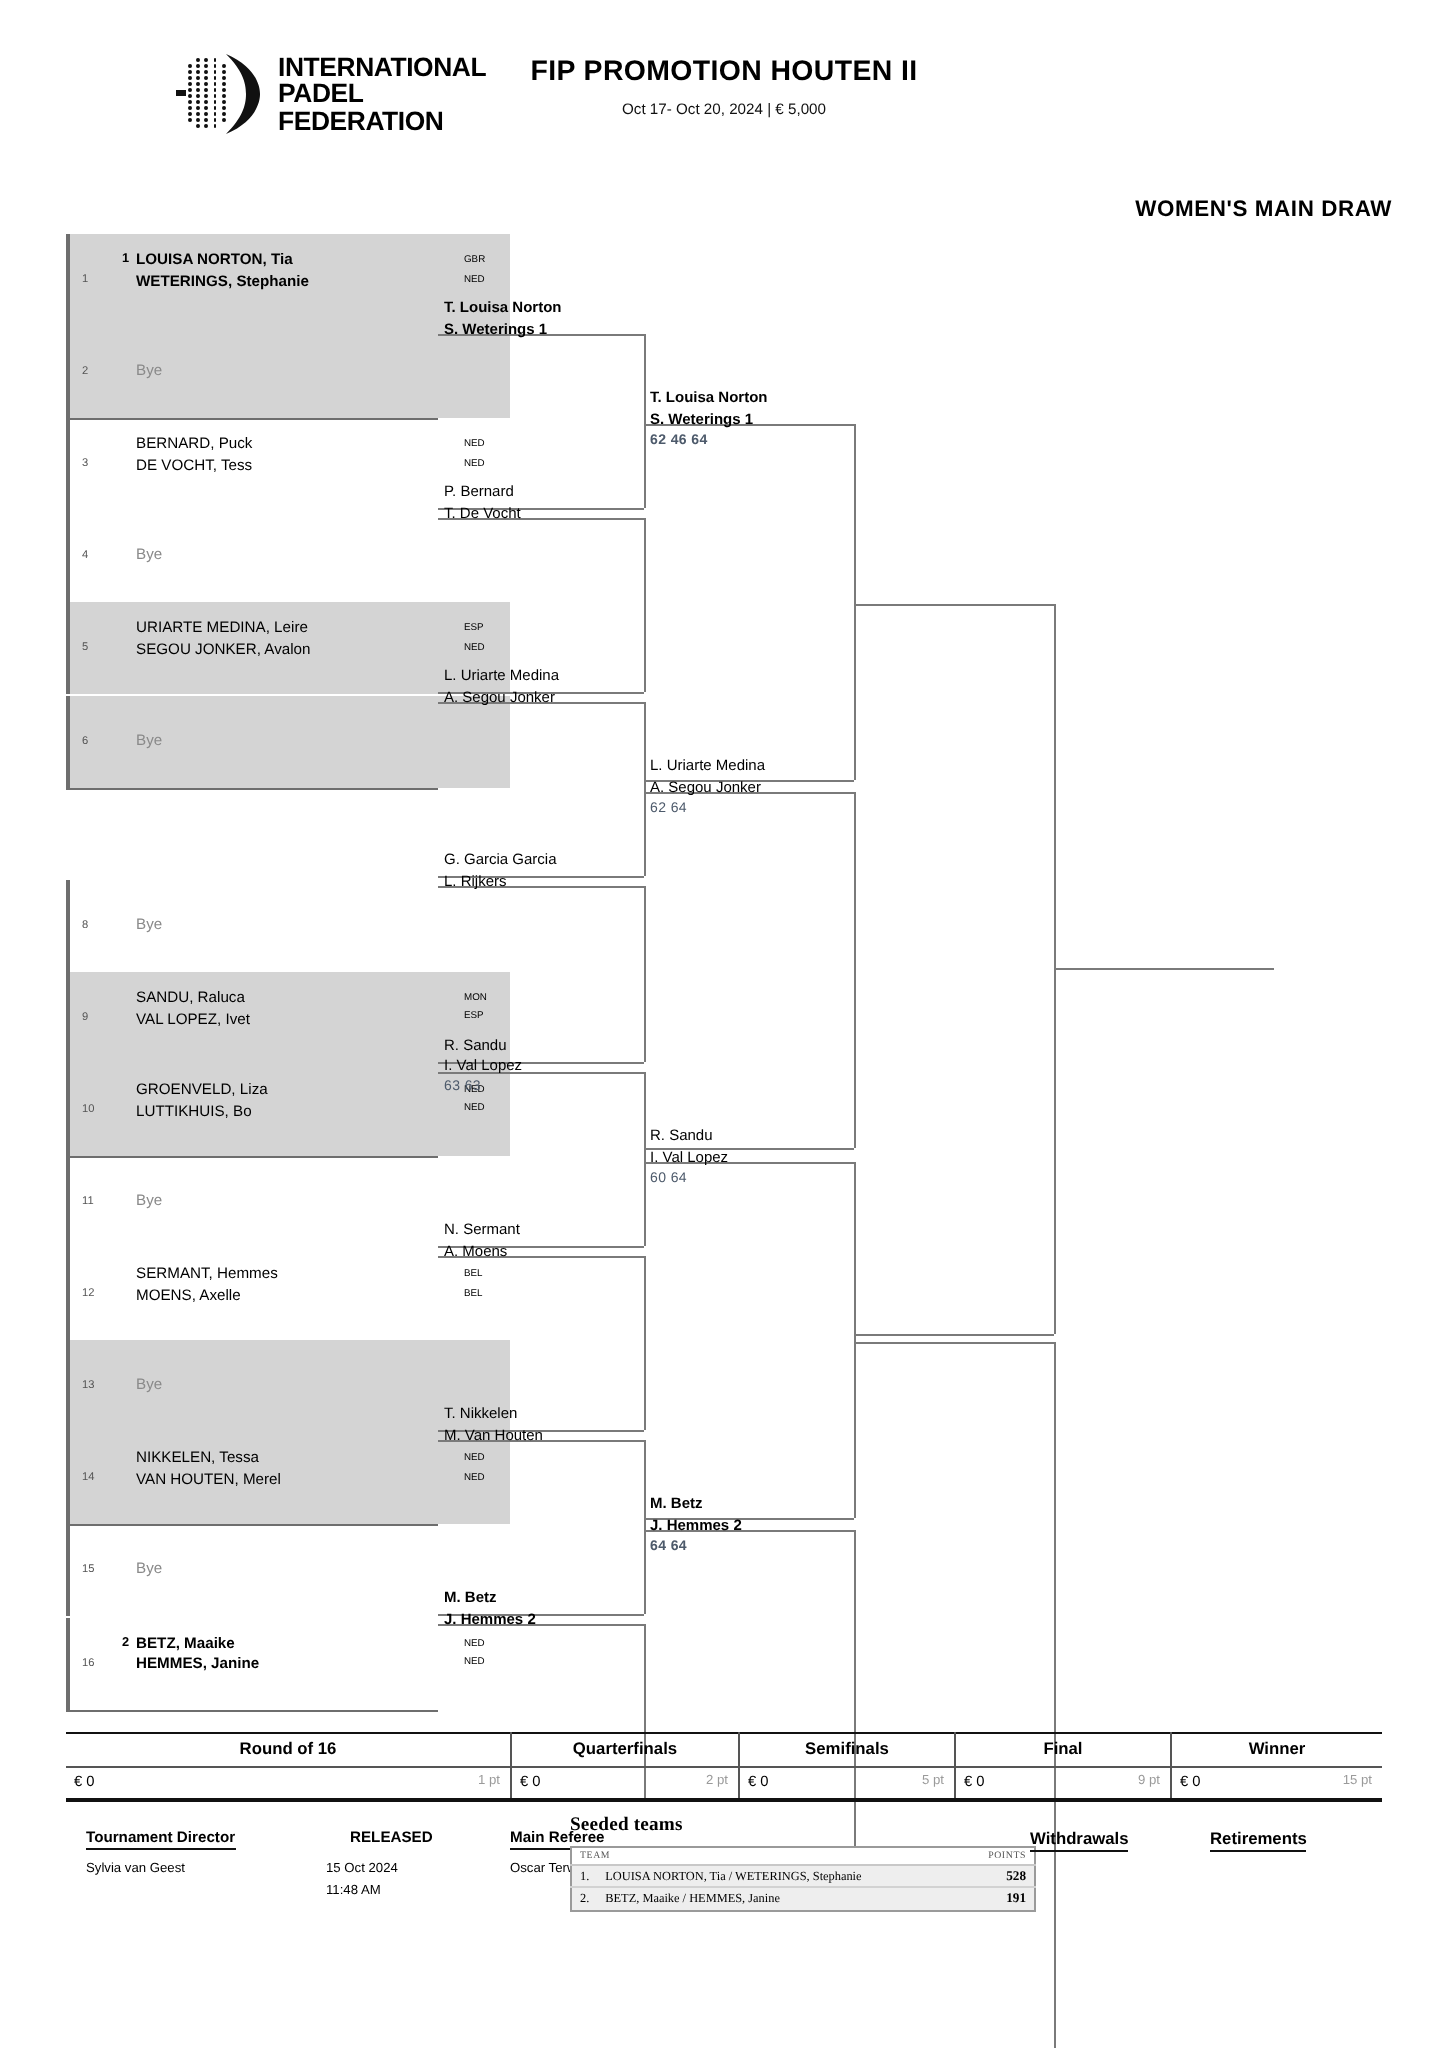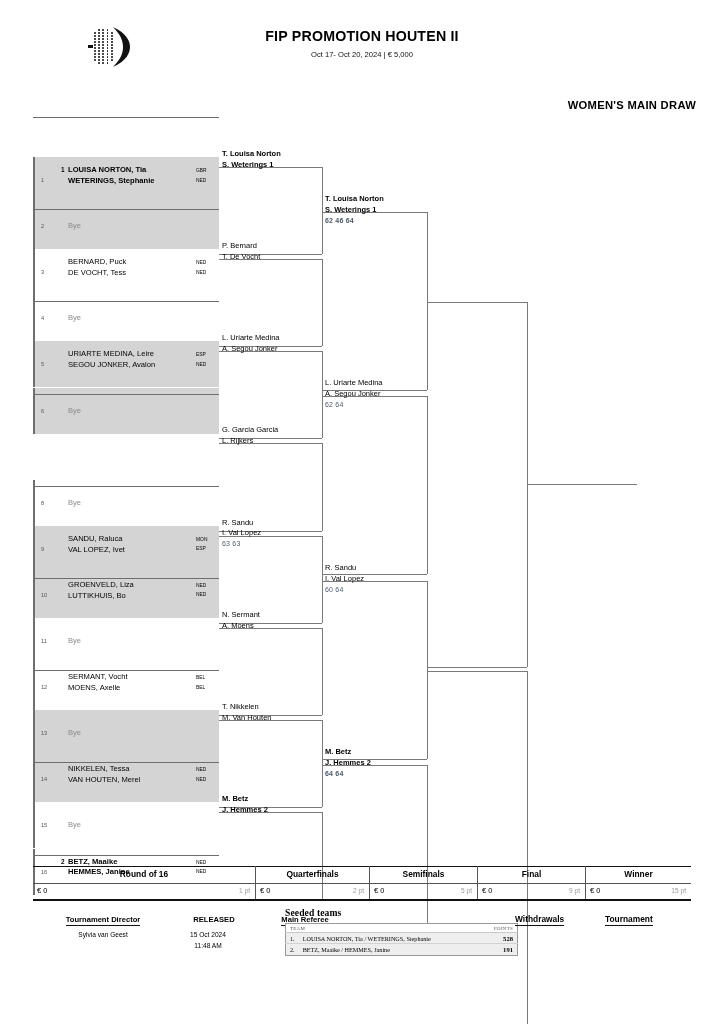--- a/index.html
+++ b/index.html
@@ -39,23 +39,22 @@
     position: absolute; right: 28px; top: 99px;
     font-size: 11.2px; font-weight: bold; letter-spacing: .3px;
   }
 
   
   .draw { position: absolute; left: 0; top: 110px; width: 724px; height: 750px; }
 
   
   .entrants { position: absolute; left: 33px; top: 7px; width: 186px; height: 738px; }
   .erow {
-    position: absolute; left: 0; width: 186px; height: 46.1px;
+    position: absolute; left: 0; width: 222px; height: 46.1px;
     border-left: 2px solid #6e6e6e;
-    margin-top: 40px;
   }
   .erow.shade { background: #d4d4d4; }
   .erow .num {
     position: absolute; left: 6px; top: 50%; transform: translateY(-50%);
     font-size: 5.6px; color: #555;
   }
   .erow .seed {
     position: absolute; left: 26px; top: 9px;
     font-size: 6.4px; font-weight: bold; color: #000;
   }
@@ -91,21 +90,21 @@
   .prize .rule-mid { position: absolute; left: 0; top: 17px; width: 658px; border-top: 1px solid #555; }
   .prize .rule-bot { position: absolute; left: 0; top: 33px; width: 658px; border-top: 2.2px solid #111; }
   .pcell { position: absolute; top: 0; height: 33px; border-left: 1px solid #555; }
   .pcell:first-of-type { border-left: none; }
   .pcell .ph { position: absolute; left: 0; right: 0; top: 2.5px; text-align: center; font-size: 8.4px; font-weight: bold; }
   .pcell .pm { position: absolute; left: 4px; top: 20px; font-size: 7.4px; }
   .pcell .pp { position: absolute; right: 5px; top: 21px; font-size: 6.6px; color: #9a9a9a; }
 
   
   .footer { position: absolute; left: 33px; top: 908px; width: 658px; height: 70px; }
-  .f-col { position: absolute; top: 0; text-align: center; }
+  .f-col { position: absolute; top: 0; text-align: left; }
   .f-head { font-size: 7.6px; font-weight: bold; border-bottom: 1px solid #111; padding-bottom: 1px; display: inline-block; white-space: nowrap; }
   .f-head.nb { border-bottom: none; padding-left: 12px; }
   .f-val { font-size: 6.6px; margin-top: 4px; line-height: 1.5; white-space: nowrap; }
 
   .seeded { position: absolute; left: 252px; top: -1px; width: 240px; font-family: Liberation Serif, serif; }
   .seeded .st { font-size: 9.6px; font-weight: bold; letter-spacing: .1px; }
   .seeded table { margin-top: 5px; width: 233px; border: 1px solid #9a9a9a; border-collapse: collapse; }
   .seeded th, .seeded td { padding: 1.6px 4px; font-size: 6.2px; text-align: left; font-weight: normal; }
   .seeded thead th { color: #555; font-size: 4.9px; letter-spacing: .3px; background: #fff; border-bottom: 1px solid #c8c8c8; }
   .seeded tbody tr { background: #eeeeee; }
@@ -182,20 +181,25 @@
             <i style="left: 16.8px; top: 30px;"></i>
             <i style="left: 4.2px; top: 33px;"></i>
             <i style="left: 8.4px; top: 33px;"></i>
             <i style="left: 12.6px; top: 33px;"></i>
           </div>
         <svg class="logo-arc" viewBox="0 0 20 42">
           <path d="M2,1 C16,7 19,16 19,21 C19,26 16,35 2,41 C10,33 12,27 12,21 C12,15 10,9 2,1 Z" fill="#111"></path>
         </svg>
         <div class="logo-tick"></div>
       </div>
+      <div class="logo-text">
+        <div>INTERNATIONAL</div>
+        <div>PADEL</div>
+        <div>FEDERATION</div>
+      </div>
     </div>
 
     <div class="title-block">
       <div class="ev-title">FIP PROMOTION HOUTEN II</div>
       <div class="ev-sub">Oct 17- Oct 20, 2024  |  € 5,000</div>
     </div>
   </div>
 
   <div class="draw-label">WOMEN'S MAIN DRAW</div>
 
@@ -279,21 +283,21 @@
           </div>
         </div>
         <div class="pair-line" style="top: 461px;"></div>
         <div class="erow bye" style="top: 461px;">
           <div class="num">11</div>
           <div class="names">Bye</div>
         </div>
         <div class="erow" style="top: 507.1px;">
           <div class="num">12</div>
           <div class="names">
-            <div>SERMANT, Vocht</div>
+            <div>SERMANT, Hemmes</div>
             <div>MOENS, Axelle</div>
           </div>
           <div class="ctry">
             <div>BEL</div>
             <div>BEL</div>
           </div>
         </div>
         <div class="pair-line" style="top: 553.2px;"></div>
         <div class="erow shade bye" style="top: 553.2px;">
           <div class="num">13</div>
@@ -514,17 +518,17 @@
               <td class="pts">191</td>
             </tr>
           </tbody>
       </table>
     </div>
 
     <div class="wd-head" style="left:482px;">
       <span>Withdrawals</span>
     </div>
     <div class="wd-head" style="left:572px;">
-      <span>Tournament</span>
+      <span>Retirements</span>
     </div>
   </div>
 
 </div>
 
 </body></html>

